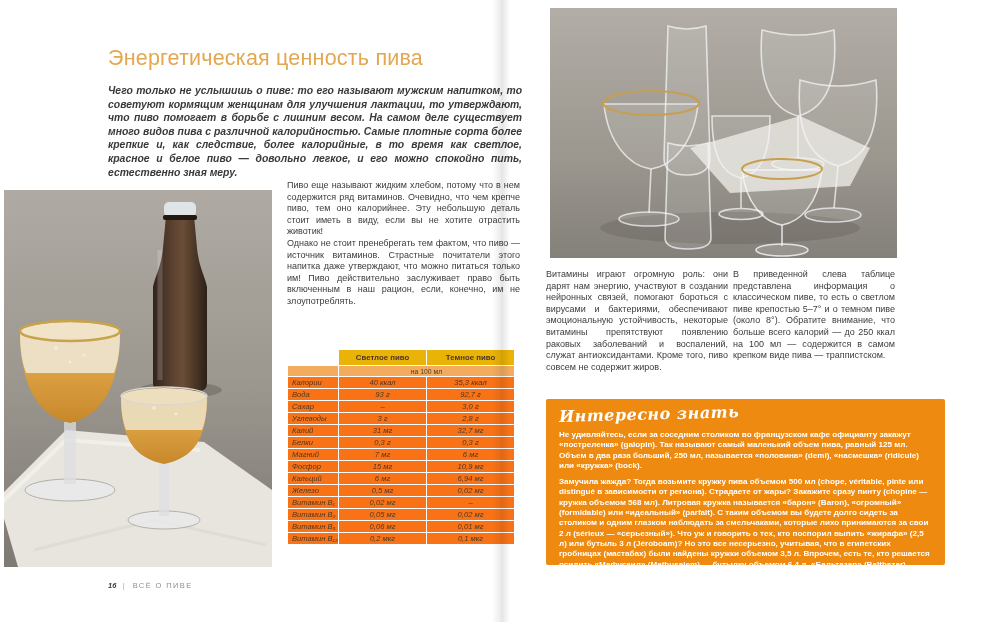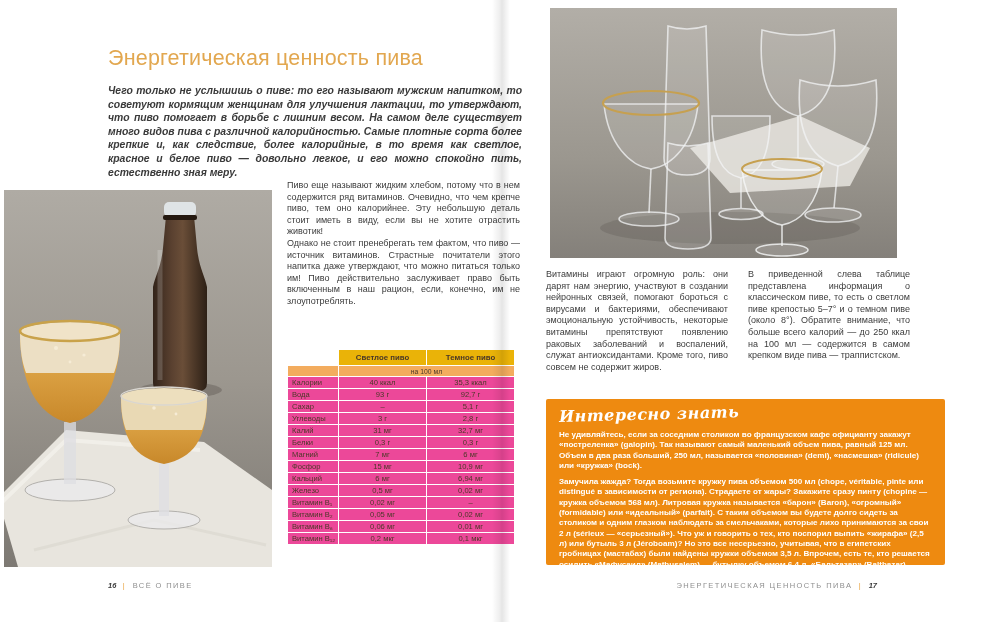--- a/index.html
+++ b/index.html
@@ -17,33 +17,33 @@
   .body-col{position:absolute;left:287px;top:180px;width:233px;}
   .body-col p{margin:0;font-size:9px;line-height:11.6px;text-align:justify;color:#3b3b3b;}
   .nutrition{position:absolute;left:287px;top:349px;width:226px;
              border-collapse:separate;border-spacing:1px;table-layout:fixed;
              font-size:7.6px;color:#4a3827;}
   .nutrition col.c0{width:50px}.nutrition col.c1{width:87px}.nutrition col.c2{width:87px}
   .nutrition th,.nutrition td{padding:0 4px;overflow:hidden;white-space:nowrap;}
   .nutrition thead th{height:15px;font-size:7.8px;font-weight:700;text-align:center;background:#eab308;}
   .nutrition thead th.empty{background:transparent;}
   .nutrition tr.sub th{height:10px;font-size:6.8px;font-weight:400;background:#f3ac5e;}
-  .nutrition tbody td{height:11px;background:#ec4899;text-align:center;}
+  .nutrition tbody td{height:11px;background:#f97316;text-align:center;font-style:italic;}
   .nutrition tbody td.lbl{text-align:left;}
   .footer{position:absolute;font-size:7.5px;letter-spacing:1.4px;color:#8f8f8f;}
   .footer .pagenum{color:#3a3a3a;font-weight:700;letter-spacing:0;font-style:italic;}
   .footer .sep{color:#e8a23c;padding:0 3px;font-weight:400;}
   .footer-left{left:108px;top:581px;}
   .footer-right{left:545px;top:581px;width:332px;text-align:right;}
   
   .photo-right{position:absolute;left:550px;top:8px;width:347px;height:250px;}
   .rcol{position:absolute;top:269px;}
   .rcol p{margin:0;font-size:9px;line-height:11.6px;text-align:justify;color:#3b3b3b;}
   .rcol1{left:546px;width:182px;}
-  .rcol2{left:748px;width:162px;}
+  .rcol2{left:733px;width:162px;}
   .info-box{position:absolute;left:546px;top:399px;width:399px;height:166px;box-sizing:border-box;
             background:#ee8a10;border-radius:2px;padding:8px 13px;overflow:hidden;}
   .box-title{font-family:"DejaVu Serif",serif;font-style:italic;font-weight:700;
              font-size:16px;color:#ffffff;letter-spacing:0.5px;transform:rotate(-1.5deg);
              transform-origin:left;margin-bottom:4px;}
   .info-box p{margin:0 0 6px 0;font-size:8.1px;line-height:10.3px;color:#ffffff;
               font-weight:600;text-align:left;}
 </style>
 </head>
 <body>
@@ -140,21 +140,21 @@
 
         <tr>
           <td class="lbl">Вода</td>
           <td>93 г</td>
           <td>92,7 г</td>
         </tr>
 
         <tr>
           <td class="lbl">Сахар</td>
           <td>–</td>
-          <td>5,1 г</td>
+          <td>3,0 г</td>
         </tr>
 
         <tr>
           <td class="lbl">Углеводы</td>
           <td>3 г</td>
           <td>2,8 г</td>
         </tr>
 
         <tr>
           <td class="lbl">Калий</td>
@@ -276,20 +276,15 @@
 
   <div class="info-box">
     <div class="box-title">Интересно знать</div>
     <div>
 
     <p>Не удивляйтесь, если за соседним столиком во французском кафе официанту закажут «постреленка» (galopin). Так называют самый маленький объем пива, равный 125 мл. Объем в два раза больший, 250 мл, называется «половина» (demi), «насмешка» (ridicule) или «кружка» (bock).</p>
         <p>Замучила жажда? Тогда возьмите кружку пива объемом 500 мл (chope, véritable, pinte или distingué в зависимости от региона). Страдаете от жары? Закажите сразу пинту (chopine — кружка объемом 568 мл). Литровая кружка называется «барон» (Baron), «огромный» (formidable) или «идеальный» (parfait). С таким объемом вы будете долго сидеть за столиком и одним глазком наблюдать за смельчаками, которые лихо принимаются за свои 2 л (sérieux — «серьезный»). Что уж и говорить о тех, кто поспорил выпить «жирафа» (2,5 л) или бутыль 3 л (Jéroboam)? Но это все несерьезно, учитывая, что в египетских гробницах (мастабах) были найдены кружки объемом 3,5 л. Впрочем, есть те, кто решается осилить «Мафусаил» (Mathusalem) — бутылку объемом 6,4 л, «Бальтазар» (Balthazar) — бутылку объемом 12 л, «Навуходоносор» (Nabuchodonosor) — бутылку объемом 16 л или даже «Соломон» (Salomon) — бутылку объемом 18 л!</p>
       </div>
   </div>
 
-  <div class="footer footer-right">
-    <span>ЭНЕРГЕТИЧЕСКАЯ ЦЕННОСТЬ ПИВА</span>
-    <span class="sep">|</span>
-    <span class="pagenum">17</span>
-  </div>
 
   <div class="gutter"></div>
 </div>
 
 </body></html>

